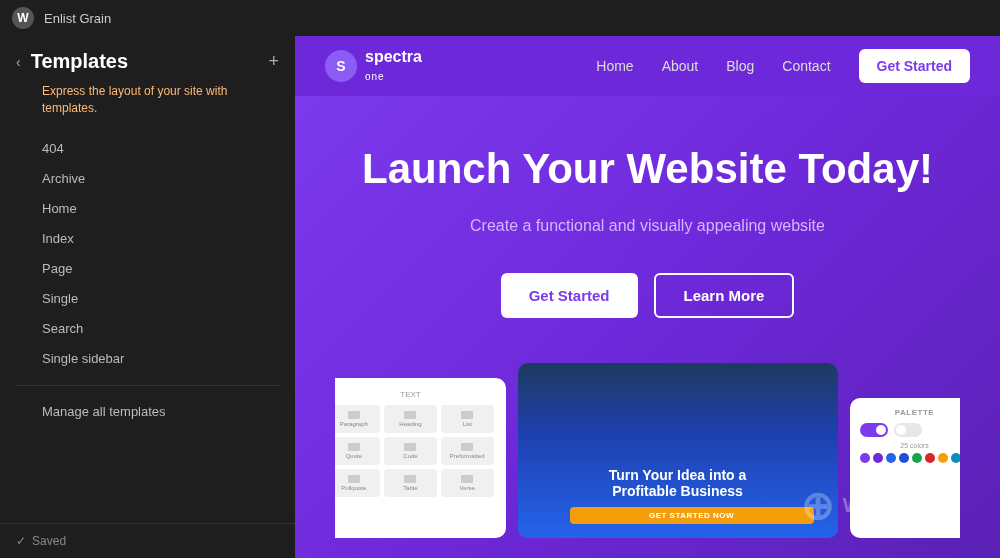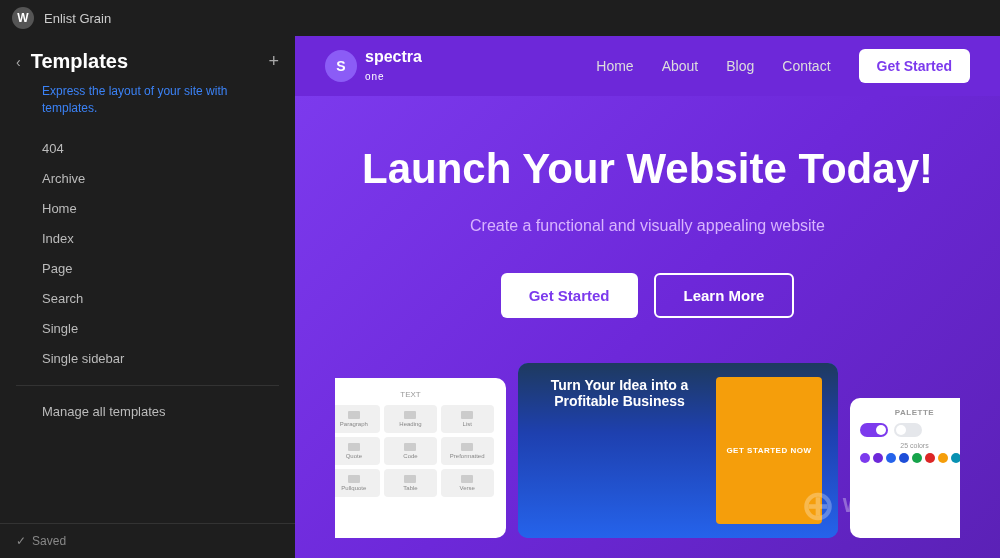--- a/index.html
+++ b/index.html
@@ -79,21 +79,21 @@
       font-size: 20px;
       font-weight: 600;
     }
     .plus-icon {
       color: #aaa;
       font-size: 18px;
       cursor: pointer;
     }
 
     .sidebar-desc {
-      color: #3b82f6;
+      color: #fdba74;
       font-size: 12px;
       padding: 4px 16px 16px 42px;
       line-height: 1.4;
     }
 
     .sidebar-list {
       list-style: none;
       padding: 0 0 0 42px;
     }
     .sidebar-list li {
@@ -460,22 +460,22 @@
     </div>
 
     <p class="sidebar-desc">Express the layout of your site with templates.</p>
 
     <ul class="sidebar-list">
       <li><a>404</a></li>
       <li><a>Archive</a></li>
       <li><a>Home</a></li>
       <li><a>Index</a></li>
       <li><a>Page</a></li>
+      <li><a>Single</a></li>
       <li><a>Search</a></li>
-      <li><a>Single</a></li>
       <li><a>Single sidebar</a></li>
     </ul>
 
     <div class="sidebar-divider"></div>
 
     <a class="manage-link">Manage all templates</a>
 
     <div class="sidebar-footer">
       <span class="check-icon">✓</span>
       <span class="saved-text">Saved</span>
@@ -550,21 +550,21 @@
                 <span class="editor-block-label">Table</span>
               </div>
               <div class="editor-block">
                 <div class="editor-block-icon"></div>
                 <span class="editor-block-label">Verse</span>
               </div>
             </div>
           </div>
 
           <div class="card-main">
-            <div class="card-main-img" style="background: linear-gradient(180deg, #1e3a5f 0%, #1e40af 40%, #2563eb 100%); width:100%; height:100%; position:relative; display:flex; justify-content:flex-end; padding:14px 16px;">
+            <div class="card-main-img" style="background: linear-gradient(180deg, #1e3a5f 0%, #1e40af 40%, #2563eb 100%); width:100%; height:100%; position:relative; display:flex; flex-direction:column; justify-content:flex-end; padding:14px 24px;">
               <div class="card-main-title" style="white-space:pre-line;">Turn Your Idea into a
 Profitable Business</div>
               <button class="card-main-btn">GET STARTED NOW</button>
             </div>
           </div>
 
           <div class="card-palette">
             <div class="card-palette-label">PALETTE</div>
             <div class="palette-row">
               <div class="toggle-on"></div>

